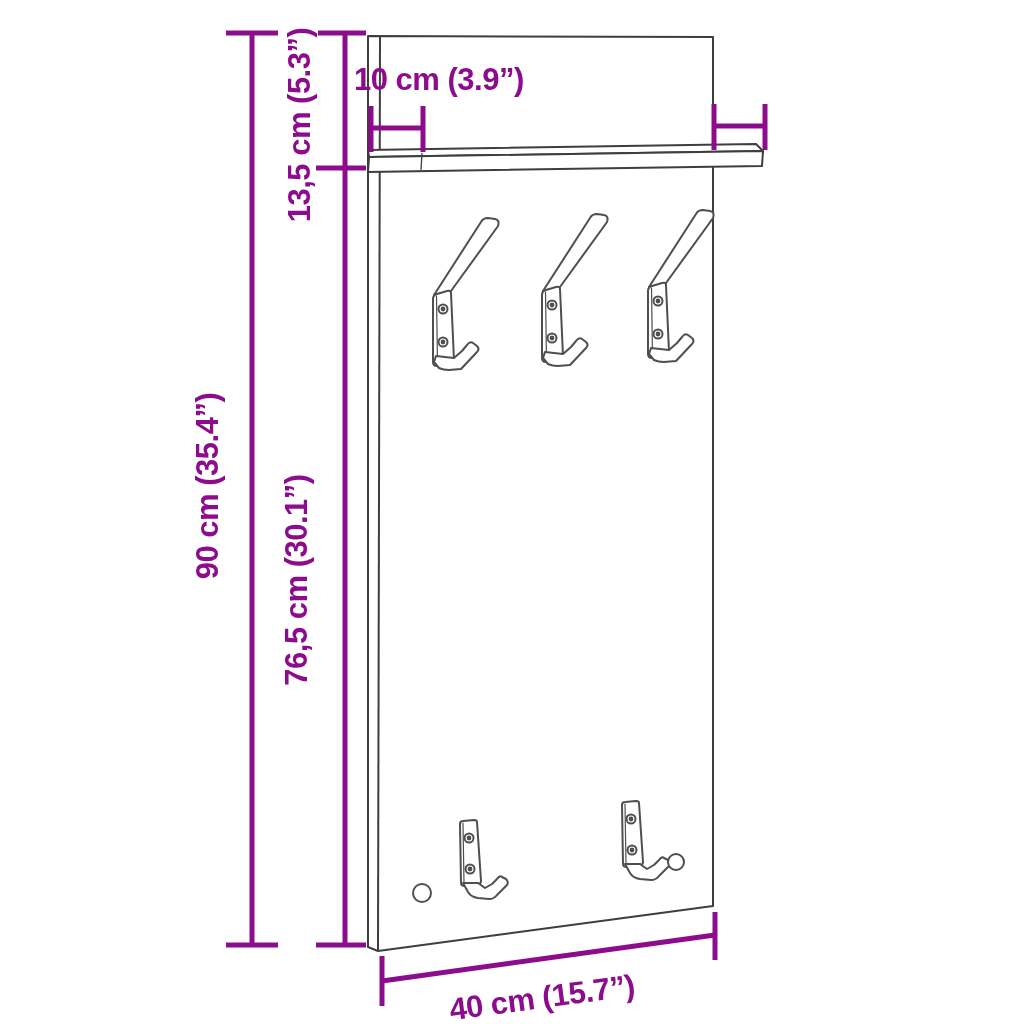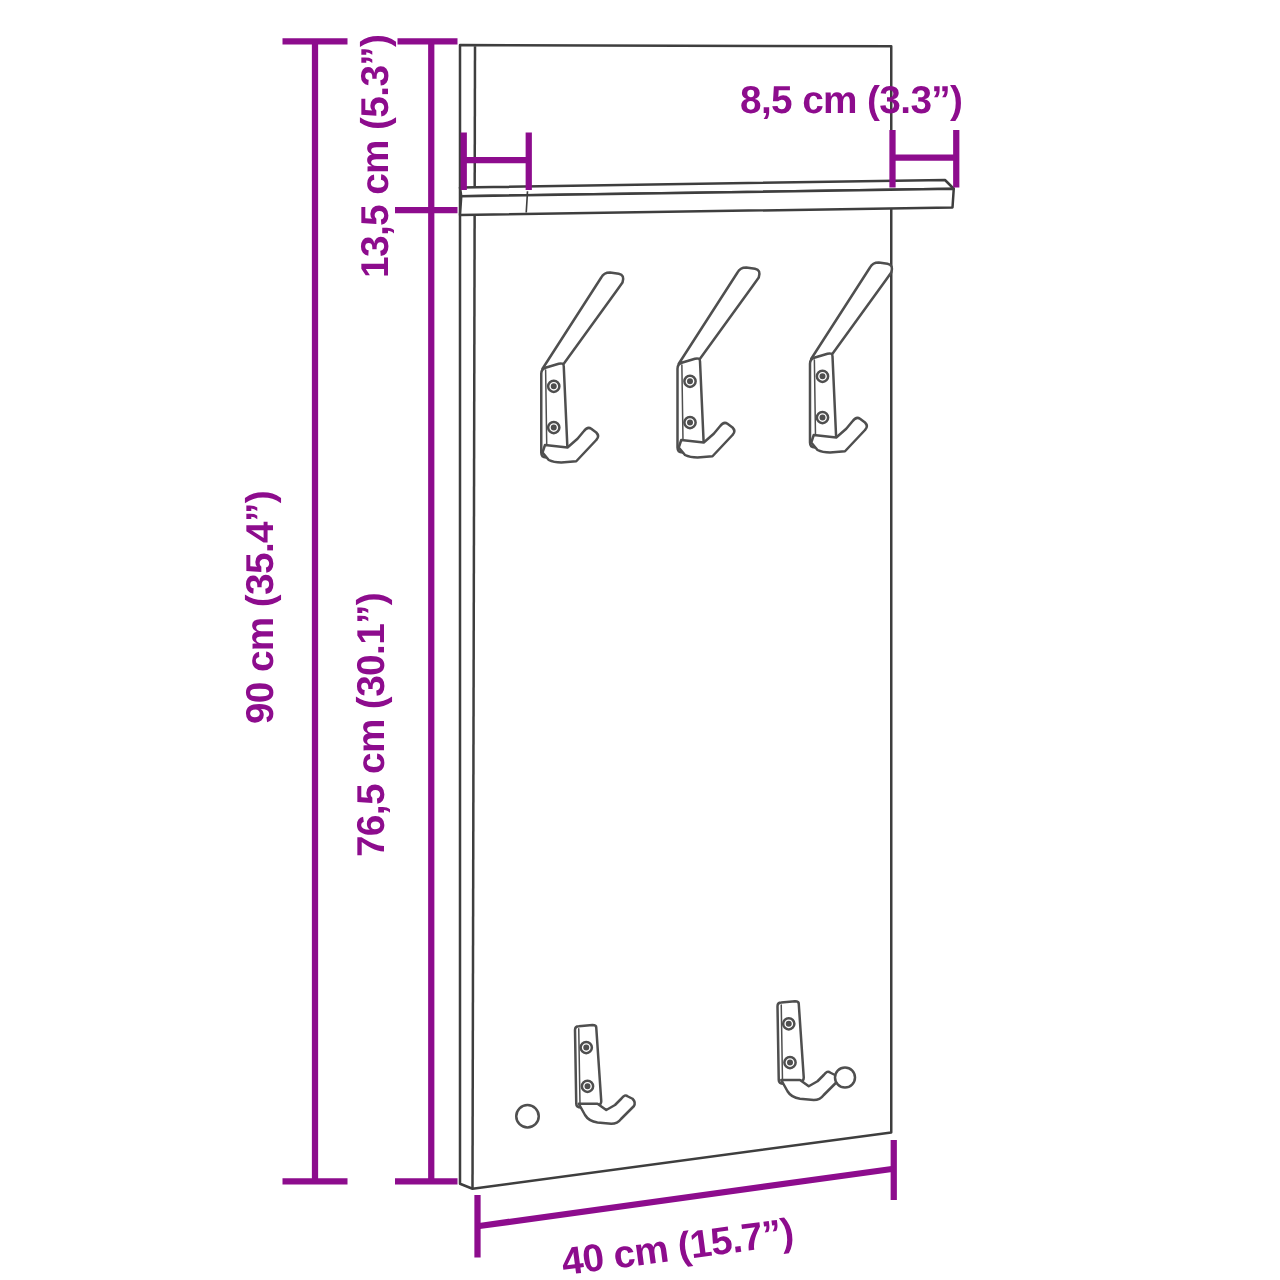--- a/index.html
+++ b/index.html
@@ -113,22 +113,22 @@
       </g>
 
       <g>
         <line x1="382" y1="956" x2="382" y2="1006"></line>
         <line x1="715" y1="912" x2="715" y2="960"></line>
         <line x1="382" y1="981" x2="715" y2="935"></line>
       </g>
     </g>
   </svg>
 
+  <div class="dim-label anchor-left" style="left:354px; top:80px;">10 cm (3.9”)</div>
 
-  <div class="dim-label anchor-left" style="left:592px; top:80px;">8,5 cm (3.3”)</div>
 
   <div class="dim-label rot90" style="left:300px; top:125px;">13,5 cm (5.3”)</div>
 
   <div class="dim-label rot90" style="left:208px; top:486px;">90 cm (35.4”)</div>
 
   <div class="dim-label rot90" style="left:297px; top:580px;">76,5 cm (30.1”)</div>
 
   <div class="dim-label rotW" style="left:542px; top:998px;">40 cm (15.7”)</div>
 
 </div>

